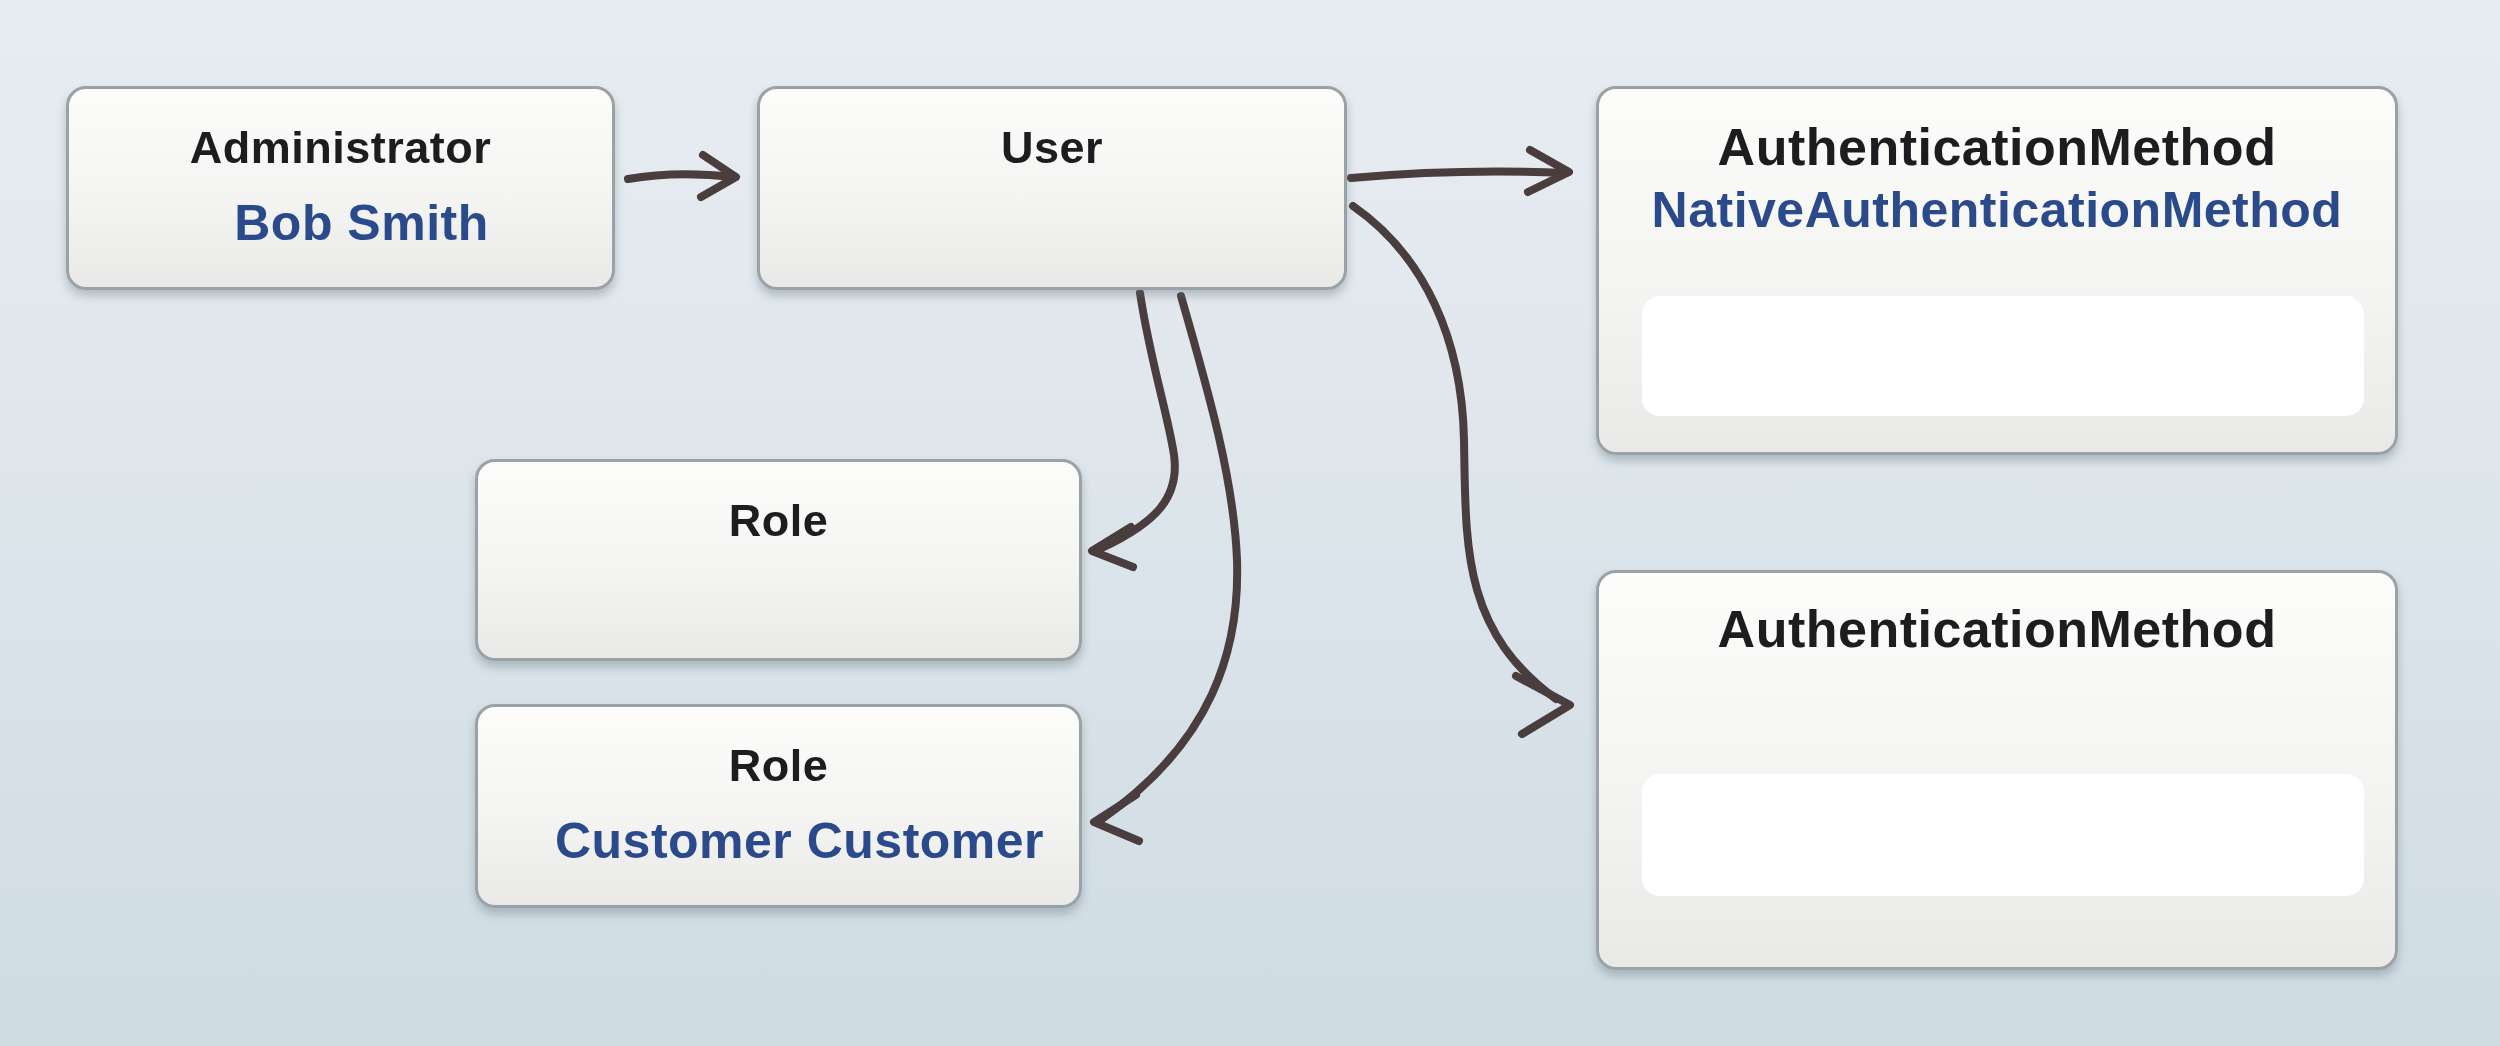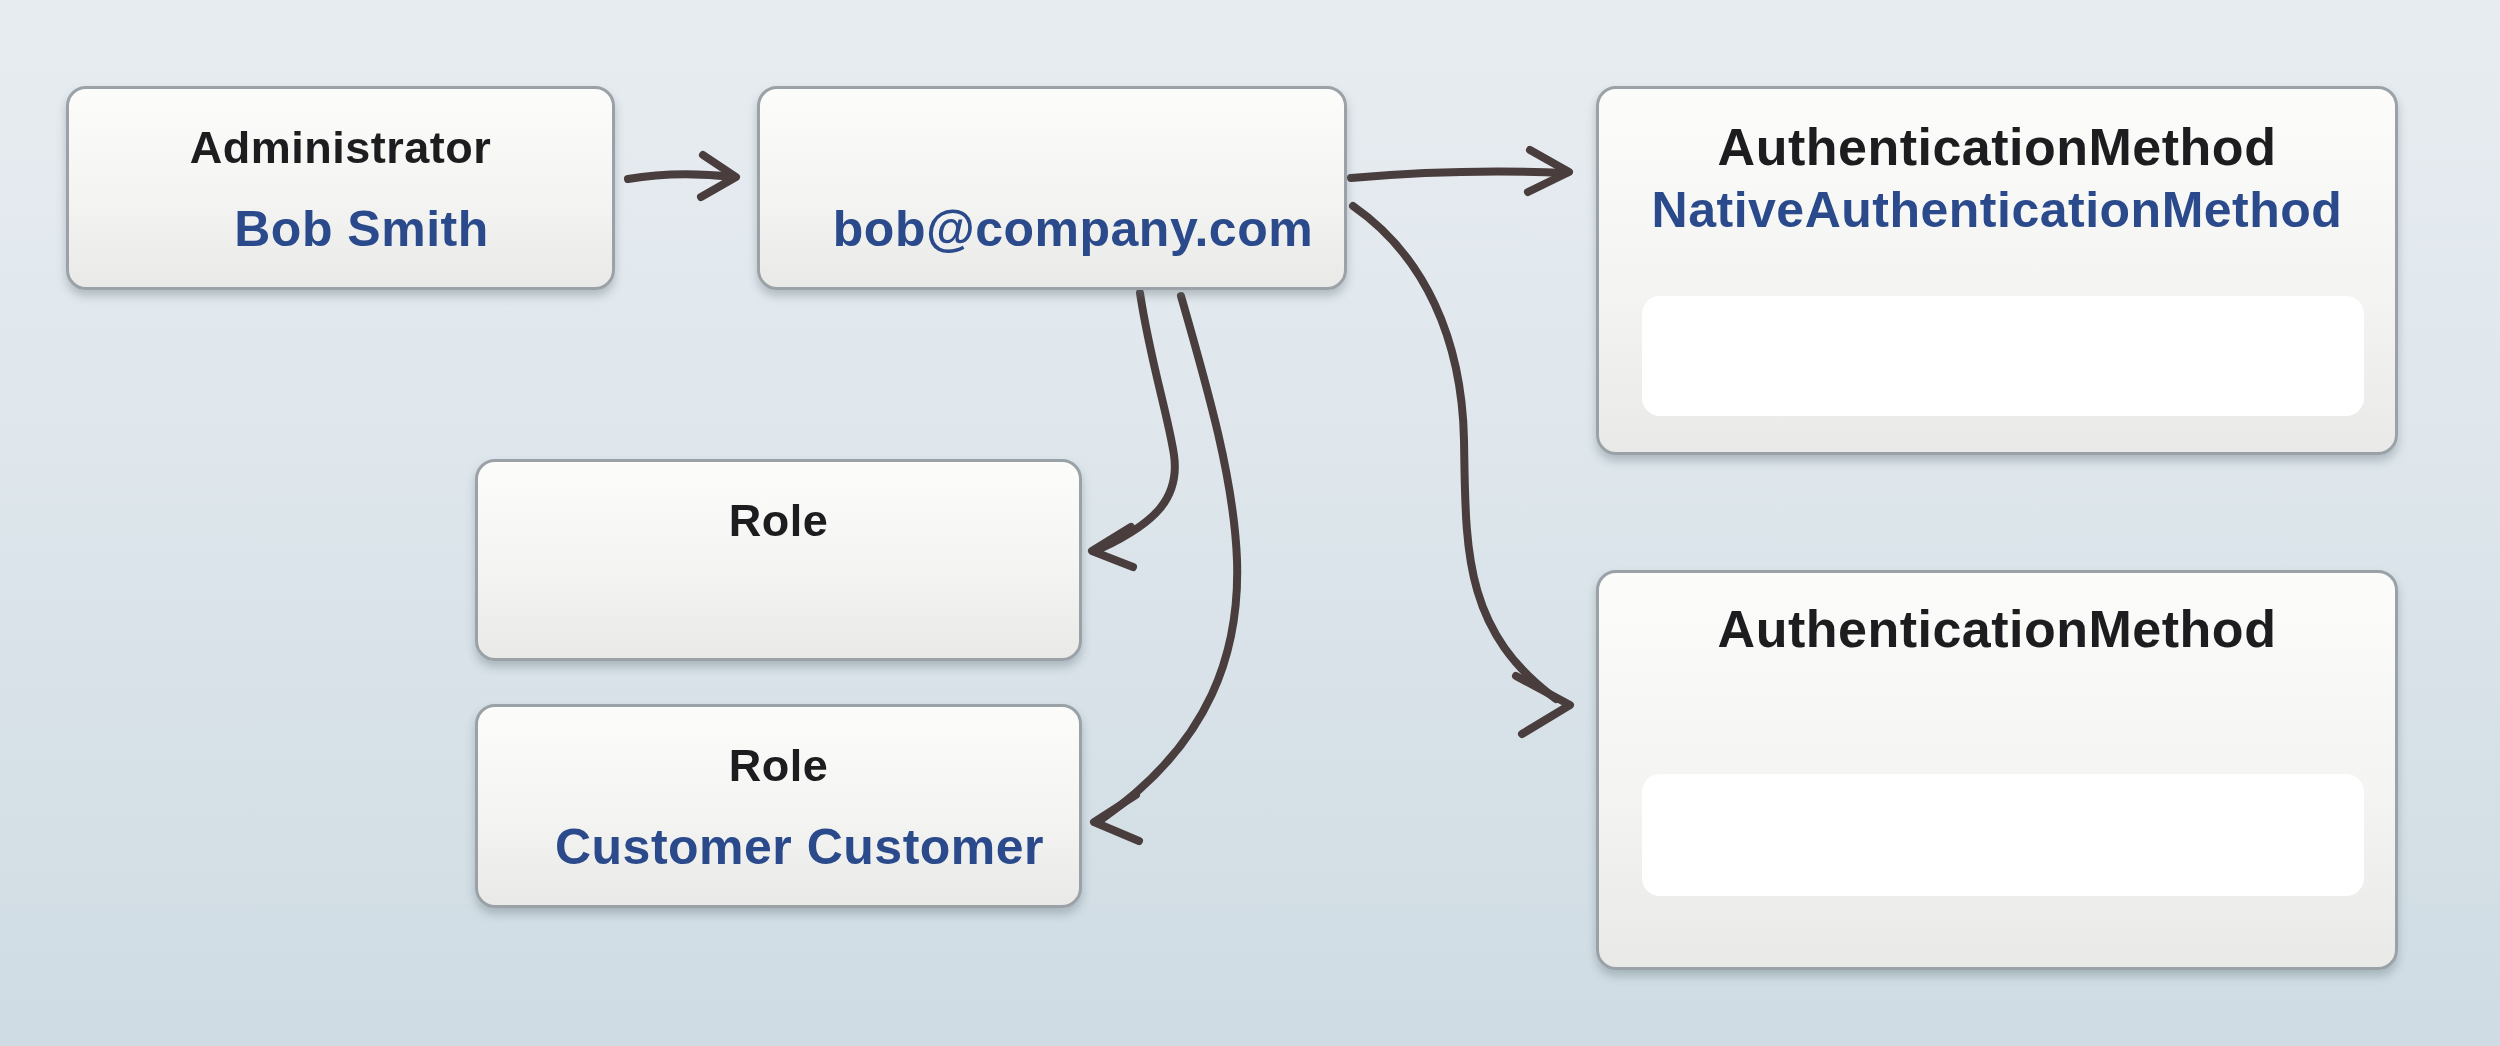--- a/index.html
+++ b/index.html
@@ -24,21 +24,21 @@
     font-weight:bold;color:#1d1d1f;line-height:1;
     font-size:45px;letter-spacing:0.5px;
   }
   .entity.auth .etype{font-size:52px;}
   .evalue{
     position:absolute;left:0;right:0;text-align:center;
     font-weight:bold;color:#2a4a8c;line-height:1;
     font-size:50px;letter-spacing:0.5px;
   }
   .small .etype{top:36px;}
-  .small .evalue{top:115px;padding-left:42px;}
+  .small .evalue{top:109px;padding-left:42px;}
 
   #box-native .etype{top:32px;}
   #box-native .evalue{top:96px;}
   #box-external .etype{top:30px;}
   #box-external .evalue{top:120px;}
 
   .code{
     position:absolute;left:43px;width:722px;box-sizing:border-box;
     background:#ffffff;border-radius:18px;
     padding:9px 0 0 30px;
@@ -91,21 +91,21 @@
       <polyline class="arrow" points="1136,795 1094,822 1139,841"></polyline>
     </g>
   </svg>
 
   <div class="entity small" id="box-administrator">
     <div class="etype">Administrator</div>
     <div class="evalue">Bob Smith</div>
   </div>
 
   <div class="entity small" id="box-user">
-    <div class="evalue">bob@company.com</div>
+    <div class="etype">User</div>
   </div>
 
   <div class="entity auth" id="box-native">
     <div class="etype">AuthenticationMethod</div>
     <div class="evalue">NativeAuthenticationMethod</div>
     <div class="code">
       <div class="code-line">identifier: bob@company.com</div>
       
     </div>
   </div>

